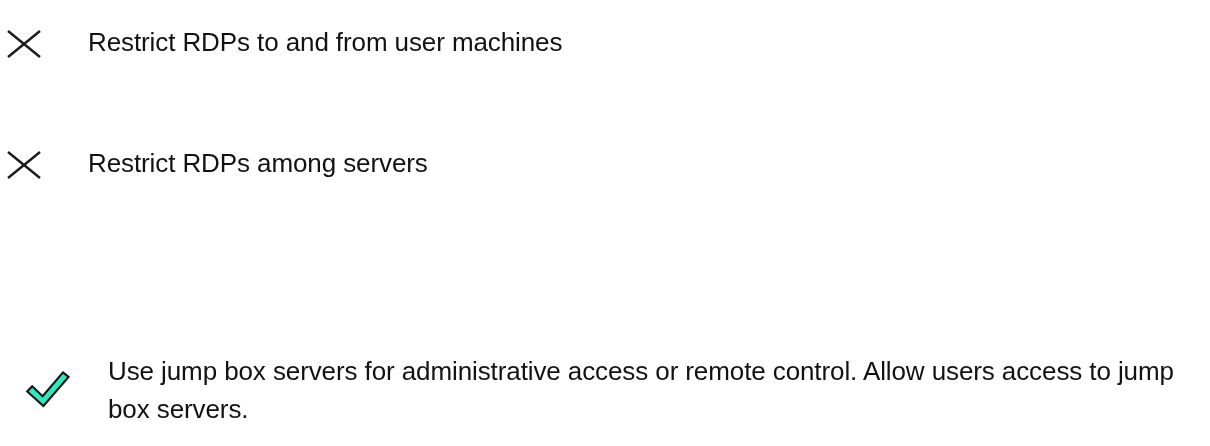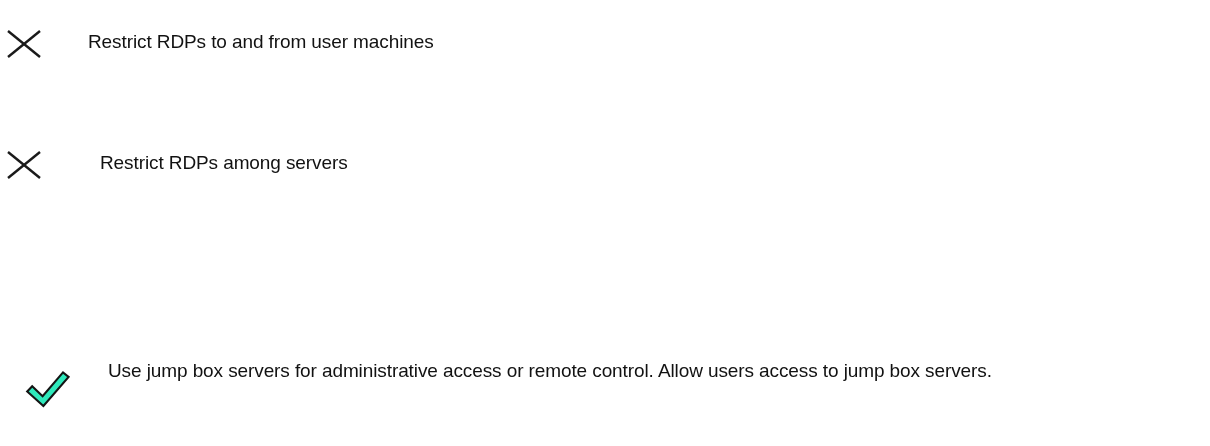--- a/index.html
+++ b/index.html
@@ -35,34 +35,34 @@
     align-items: flex-start;
     padding-left: 4px;
     box-sizing: border-box;
   }
   .icon-cell svg {
     display: block;
   }
   .label {
     flex: 1 1 auto;
     color: #121212;
-    font-size: 19px;
+    font-size: 26px;
     line-height: 38px;
     letter-spacing: -0.1px;
     font-weight: 400;
     max-width: 1112px;
     padding-right: 8px;
     box-sizing: border-box;
     white-space: pre-line;
   }
 
   
   #row-1 { top: 23px; }
   #row-1 .icon-cell { padding-top: 4px; }
-  #row-2 { top: 144px; gap: 12px; }
+  #row-2 { top: 144px; }
   #row-2 .icon-cell { padding-top: 4px; }
   #row-3 { top: 261px; }
   #row-3 .icon-cell { padding-top: 1px; }
   #row-4 { top: 352px; margin-left: 20px; }
   #row-4 .icon-cell { padding-top: 17px; }
 </style>
 </head>
 <body>
 
 <div id="checklist">

